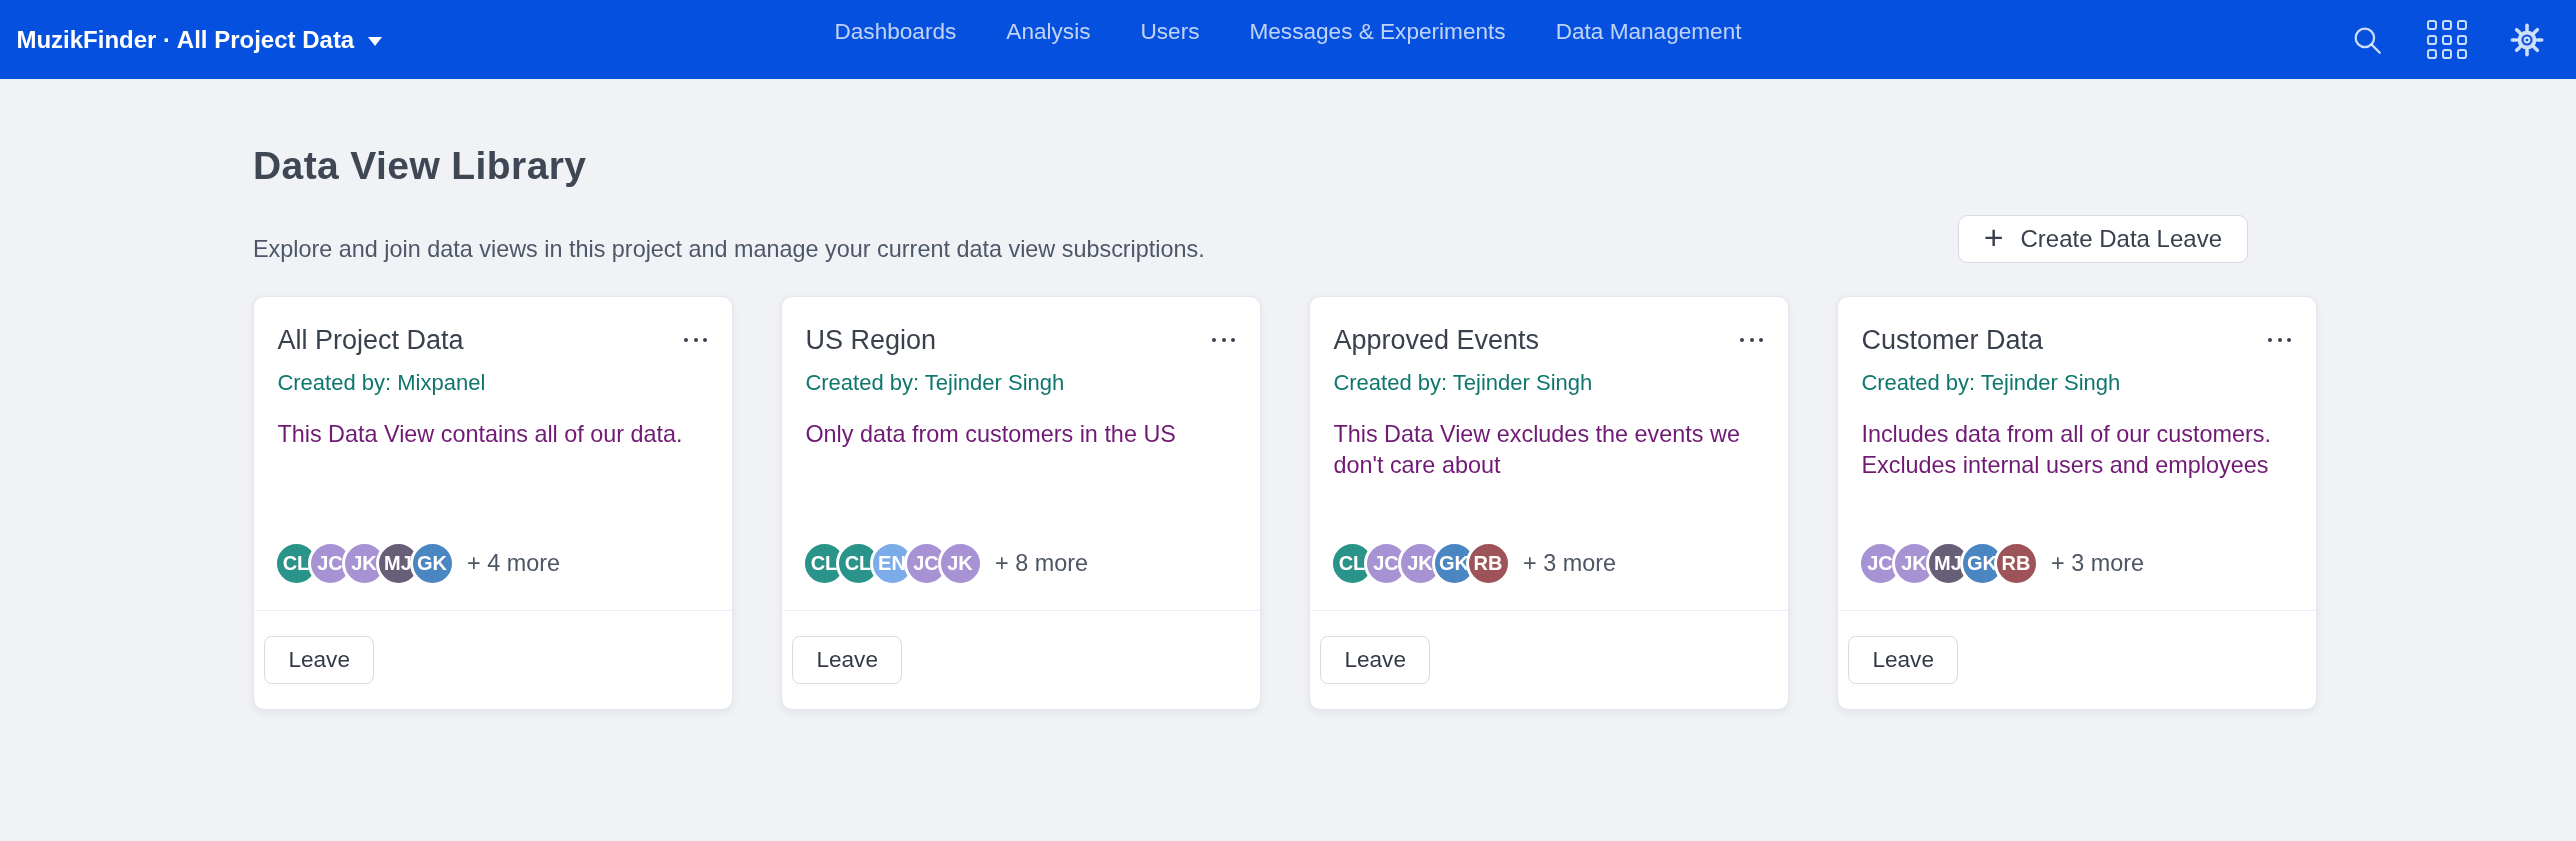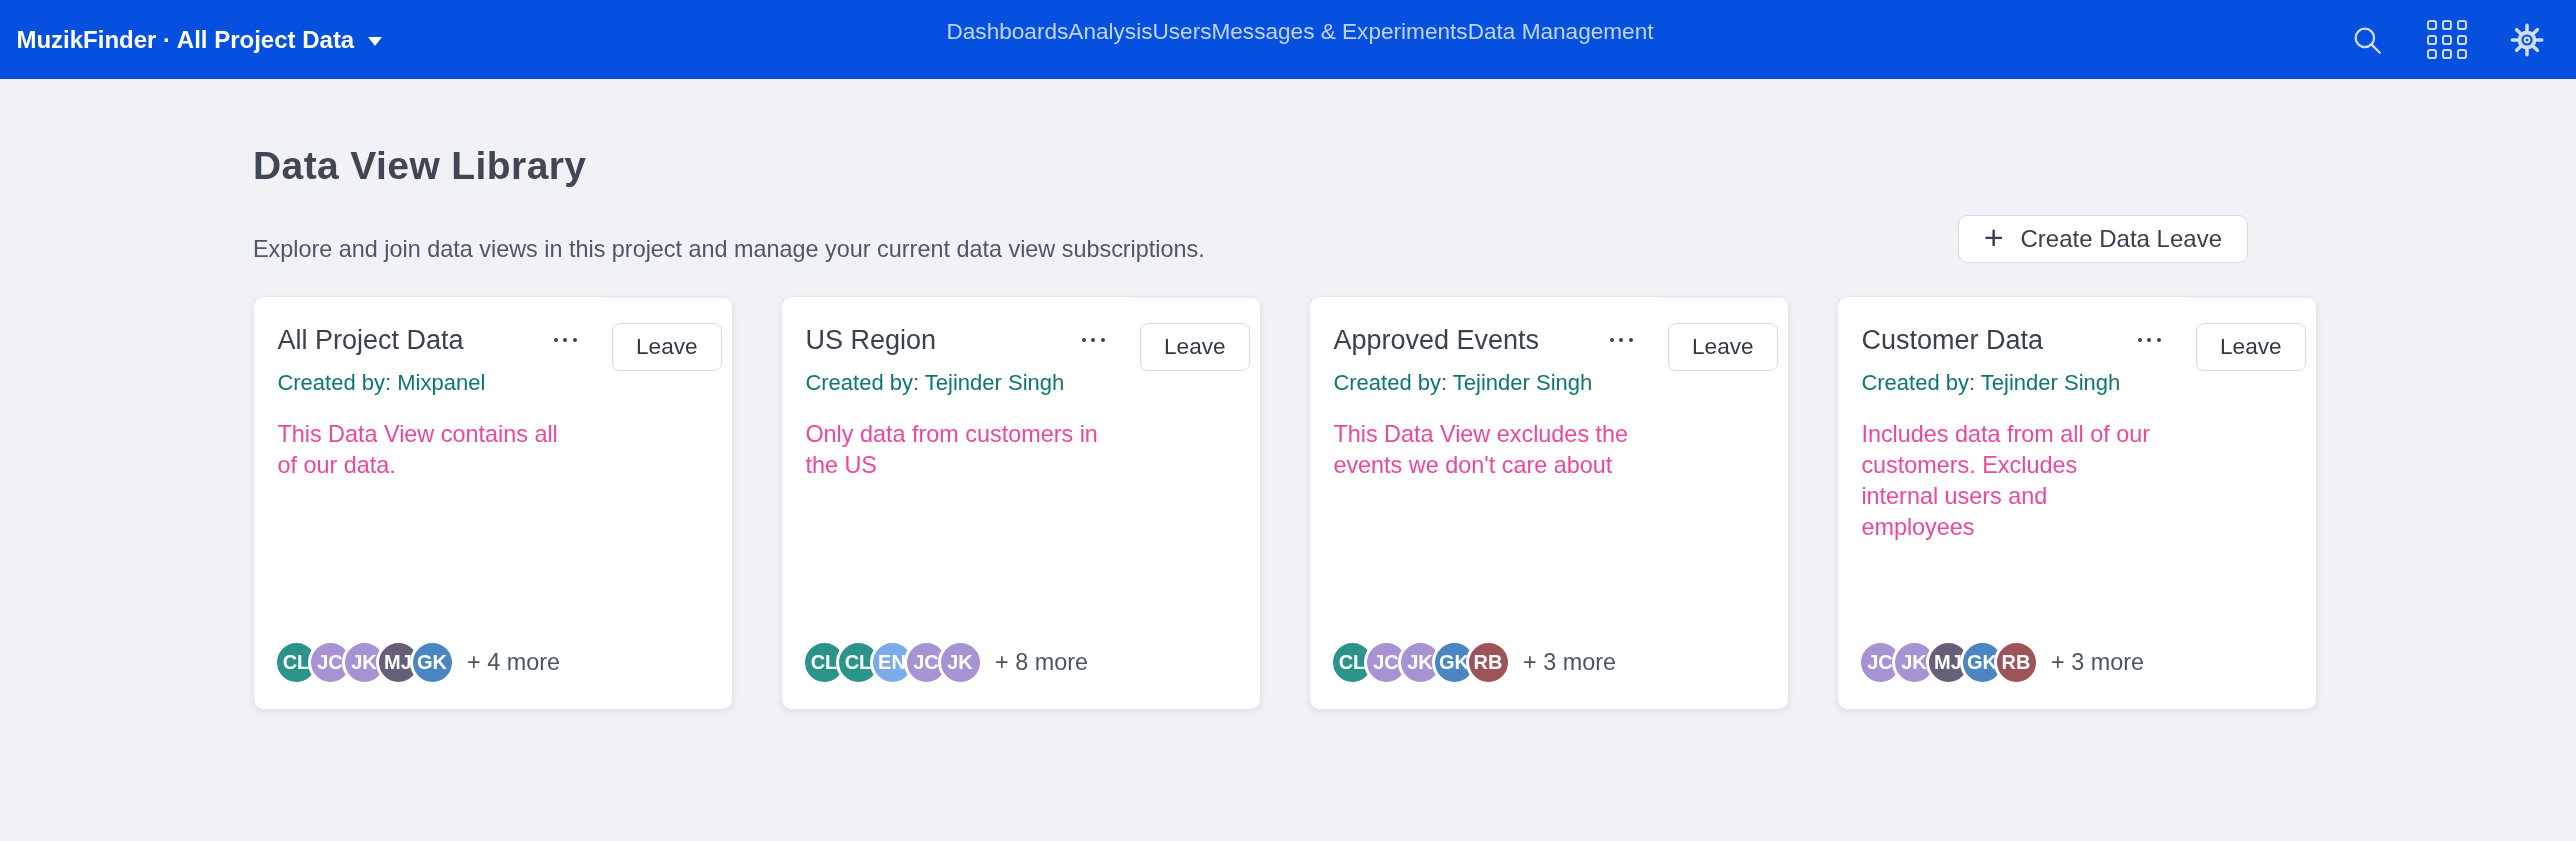--- a/index.html
+++ b/index.html
@@ -28,21 +28,21 @@
     width: 0; height: 0;
     border-left: 7.8px solid transparent;
     border-right: 7.8px solid transparent;
     border-top: 9.3px solid #ffffff;
     margin-top: 3.9px;
   }
   .nav {
     position: absolute; left: 50%; top: 0;
     transform: translateX(-50%);
     height: 64px;
-    display: flex; align-items: center;  margin-left: 12px;
+    display: flex; align-items: center; gap: 50px;
   }
   .nav-item {
     color: rgba(255,255,255,0.75);
     font-size: 22.6px; font-weight: 500;
     white-space: nowrap; cursor: pointer;
   }
   .top-icons {
     margin-left: auto;
     display: flex; align-items: center; gap: 44px;
   }
@@ -95,30 +95,30 @@
     display: grid;
     grid-template-columns: repeat(4, 1fr);
     gap: 48px;
   }
   .card {
     height: 414px;
     background: #ffffff;
     border: 1.6px solid #e3e6ec;
     border-radius: 11px;
     box-shadow: 0 2.3px 7.8px rgba(40,50,70,0.07);
-    display: flex; flex-direction: row;
+    display: flex; flex-direction: column;
     overflow: hidden;
   }
   .card-body { padding: 28px 23.4px 0; display: flex; flex-direction: column; flex: 1; }
   .card-head { display: flex; align-items: center; justify-content: space-between; }
   .card-title { font-size: 27px; font-weight: 500; color: #3a414e; }
   .more-btn { display: flex; align-items: center; gap: 5.5px; padding: 6.2px 1.6px; cursor: pointer; }
   .more-dot { width: 3.9px; height: 3.9px; border: 2.3px solid #39404d; border-radius: 50%; }
   .created { margin-top: 14px; font-size: 22px; color: #0f766e; }
-  .desc { margin-top: 23.4px; font-size: 23.4px; color: #ec4899; line-height: 1.32; flex: 1; padding-right: 4.7px; }
+  .desc { margin-top: 23.4px; font-size: 23.4px; color: #701a75; line-height: 1.32; flex: 1; padding-right: 4.7px; }
 
   .avatar-row { display: flex; align-items: center; margin-bottom: 23.4px; }
   .avatar {
     width: 45px; height: 45px;
     border: 3.9px solid #ffffff; border-radius: 50%;
     display: flex; align-items: center; justify-content: center;
     color: #ffffff; font-size: 20px; font-weight: 700;
     margin-left: -11px; position: relative;
   }
   .avatar:nth-child(1) { margin-left: -3.9px; z-index: 1; }

